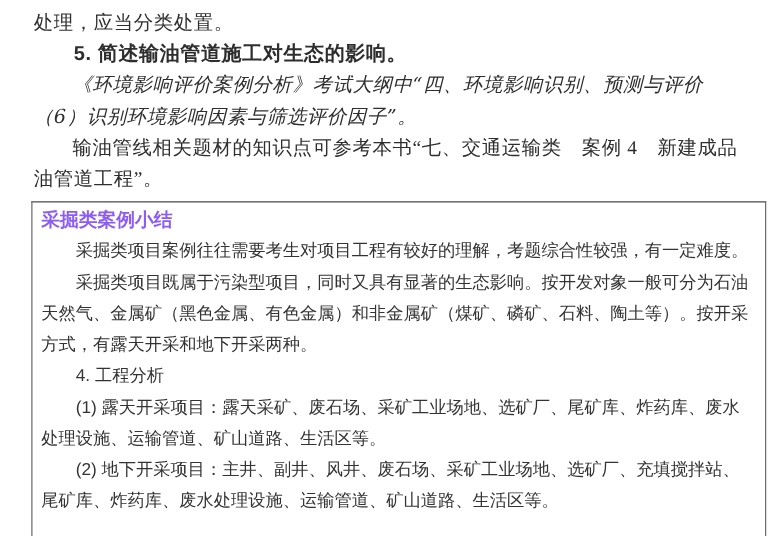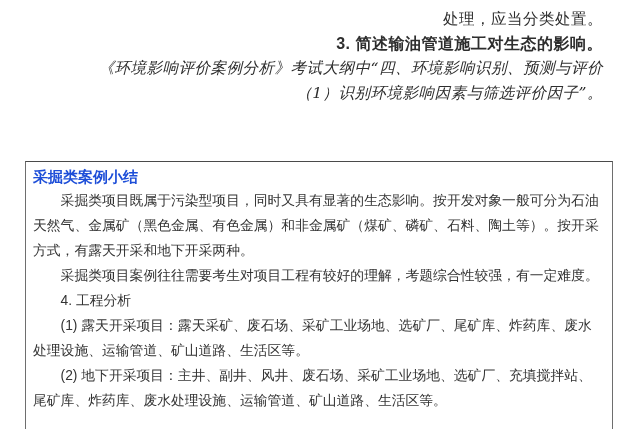--- a/index.html
+++ b/index.html
@@ -12,21 +12,20 @@
   }
   .page {
     position: relative;
     width: 627px;
     height: 429px;
     font-family: "Liberation Serif", "DejaVu Serif", serif;
     color: #2e2e2e;
   }
   .top-section {
     padding: 6px 24px 0 27px;
-    text-align: right;
   }
   .top-section p {
     margin: 0;
     font-size: 15.5px;
     line-height: 25px;
     letter-spacing: 0.5px;
   }
   .indent { text-indent: 2em; }
   .song {
     font-family: "Liberation Serif", "DejaVu Serif", serif;
@@ -50,44 +49,45 @@
     border: 1px solid #6e6e6e;
     border-top-color: #4a4a4a;
     padding: 3px 9px 0 7px;
     background: #ffffff;
   }
   .box-title {
     font-family: "Liberation Sans", "DejaVu Sans", sans-serif;
     font-weight: bold;
     font-size: 15px;
     line-height: 23px;
-    color: #1d4ed8;
+    color: #8b5cf6;
   }
   .summary-box p {
     margin: 0;
     font-family: "Liberation Sans", "DejaVu Sans", sans-serif;
     font-size: 13.8px;
     line-height: 25px;
     text-indent: 2em;
     color: #333333;
   }
 </style>
 </head>
 <body>
 
 <div class="page">
 
   <div class="top-section">
     <p class="song">处理，应当分类处置。</p>
-    <p class="hei indent">3. 简述输油管道施工对生态的影响。</p>
-    <p class="kai indent">《环境影响评价案例分析》考试大纲中“四、环境影响识别、预测与评价（1）识别环境影响因素与筛选评价因子”。</p>
+    <p class="hei indent">5. 简述输油管道施工对生态的影响。</p>
+    <p class="kai indent">《环境影响评价案例分析》考试大纲中“四、环境影响识别、预测与评价（6）识别环境影响因素与筛选评价因子”。</p>
+    <p class="song indent">输油管线相关题材的知识点可参考本书“七、交通运输类　案例 4　新建成品油管道工程”。</p>
   </div>
 
   <div class="summary-box">
     <div class="box-title">采掘类案例小结</div>
+    <p>采掘类项目案例往往需要考生对项目工程有较好的理解，考题综合性较强，有一定难度。</p>
     <p>采掘类项目既属于污染型项目，同时又具有显著的生态影响。按开发对象一般可分为石油天然气、金属矿（黑色金属、有色金属）和非金属矿（煤矿、磷矿、石料、陶土等）。按开采方式，有露天开采和地下开采两种。</p>
-    <p>采掘类项目案例往往需要考生对项目工程有较好的理解，考题综合性较强，有一定难度。</p>
     <p>4. 工程分析</p>
     <p>(1) 露天开采项目：露天采矿、废石场、采矿工业场地、选矿厂、尾矿库、炸药库、废水处理设施、运输管道、矿山道路、生活区等。</p>
     <p>(2) 地下开采项目：主井、副井、风井、废石场、采矿工业场地、选矿厂、充填搅拌站、尾矿库、炸药库、废水处理设施、运输管道、矿山道路、生活区等。</p>
   </div>
 
 </div>
 
 </body></html>

